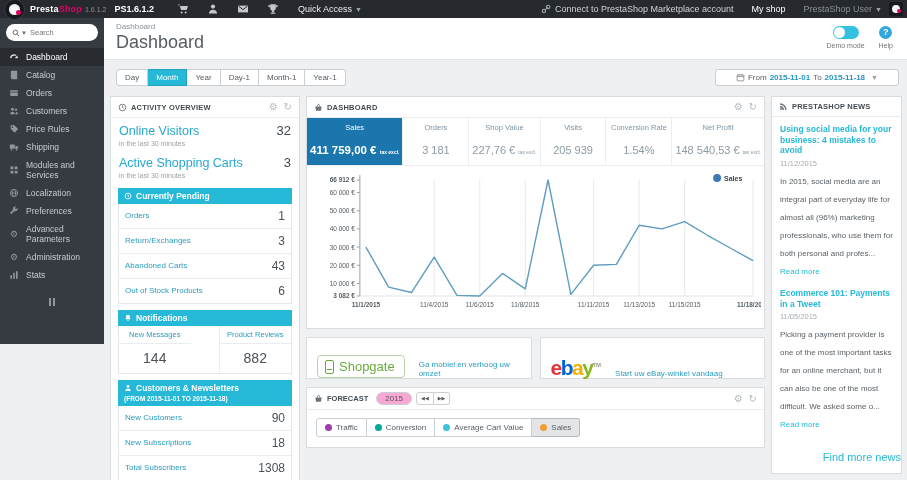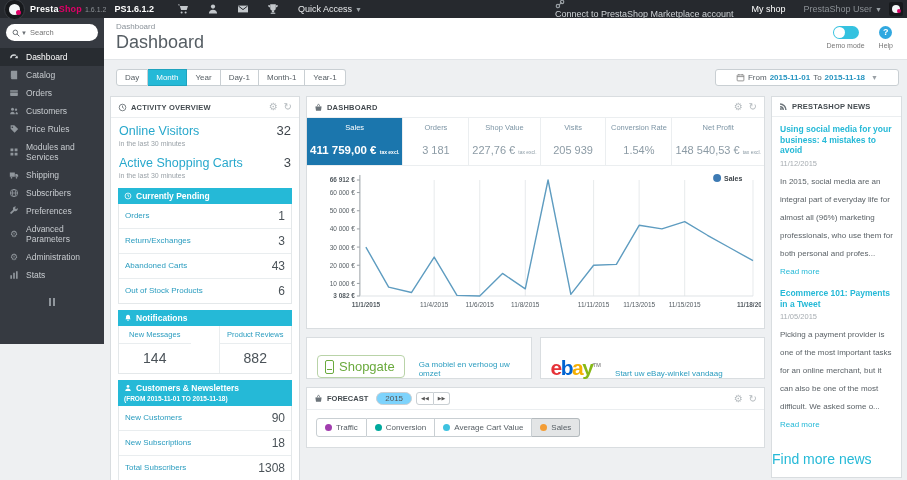--- a/index.html
+++ b/index.html
@@ -16,21 +16,21 @@
   .ps-logo .face::after { content:""; position:absolute; right:-1px; bottom:0; width:5px; height:5px;
     border-radius:50%; background:#df0067; }
   .brand { font-weight:bold; color:#fff; margin-right:3px; letter-spacing:.2px; }
   .brand .pink { color:#df0067; }
   .brand-ver { color:#8b9095; font-size:7px; margin-right:8px; }
   .shop-ver { color:#fff; font-weight:bold; margin-right:14px; }
   .tb-ico { width:12px; height:12px; margin:0 9px; color:#c3c7cb; }
   .qa { margin-left:10px; color:#e8eaec; }
   .caret { font-size:7px; color:#9aa0a5; margin-left:3px; }
   .tb-right { margin-left:auto; display:flex; align-items:center; }
-  .tb-right .mk { display:flex; align-items:flex-start; color:#cfd3d6; margin-right:18px;flex-direction:column; }
+  .tb-right .mk { display:flex; align-items:flex-end; color:#cfd3d6; margin-right:18px; }
   .tb-right .mk svg { width:10px; height:10px; margin-right:4px; color:#9aa0a5; }
   .tb-right .myshop { color:#fff; margin-right:18px; }
   .tb-right .user { color:#8b9095; }
   .avatar { width:14px; height:14px; border-radius:2px; background:#17191c; margin:0 4px 0 7px;
     display:flex; align-items:center; justify-content:center; }
   .avatar .face { width:8px; height:8px; border-radius:50%; background:#f4f6f7; position:relative; }
   .avatar .face::after { content:""; position:absolute; right:-1px; bottom:0; width:4px; height:4px;
     border-radius:50%; background:#df0067; }
 
   
@@ -131,21 +131,21 @@
   .sg-phone::after { content:""; position:absolute; left:1px; top:1px; right:1px; bottom:3px; border-bottom:1px solid #6aaa3d; }
   .sg-name { font-size:13px; color:#6aaa3d; }
   .banner .blink { font-size:8px; color:#2a9cbf; margin-left:14px; cursor:pointer; }
   .ebay-logo { font-size:21px; font-weight:bold; letter-spacing:-1.5px; line-height:1; }
   .ebay-logo sup { font-size:6px; color:#999; letter-spacing:0; }
 
   
   .fc-hd { display:flex; align-items:center; padding:4px 7px; border-bottom:1px solid #ebeef0; }
   .fc-hd svg { width:9px; height:9px; margin-right:4px; color:#6d757b; }
   .fc-hd .t { font-size:7.5px; font-weight:bold; color:#444b50; }
-  .pill { border:1px solid #c9cfd3; border-radius:8px; background:#7dd3fc; font-size:8px; color:#555;
+  .pill { border:1px solid #c9cfd3; border-radius:8px; background:#f9a8d4; font-size:8px; color:#555;
     padding:1px 8px; margin-left:8px; }
   .fc-nav { display:flex; margin-left:4px; }
   .fc-nav .nbtn { border:1px solid #c9cfd3; background:#fff; font-size:5px; color:#555; padding:2px 4px; cursor:pointer; line-height:7px; }
   .fc-nav .nbtn:first-child { border-radius:3px 0 0 3px; }
   .fc-nav .nbtn:last-child { border-left:0; border-radius:0 3px 3px 0; }
   .fc-hd .sp { margin-left:auto; display:flex; gap:6px; }
   .fc-hd .hico { color:#b4babe; font-size:10px; line-height:10px; }
   .series-btns { display:flex; padding:8px 9px 10px 9px; }
   .sbtn { display:flex; align-items:center; gap:4px; background:#fff; border:1px solid #c9cfd3; border-left-width:0;
     font-size:8px; color:#555d63; padding:4px 8px; cursor:pointer; }
@@ -154,21 +154,21 @@
   .sbtn.active { background:#e3e5e6; border-color:#b4babe; }
   .dot { width:7px; height:7px; border-radius:50%; flex:none; }
 
   
   .news-body { padding:7px 8px 4px 8px; }
   .article { margin-bottom:10px; }
   .article .ttl { font-size:8.5px; font-weight:bold; color:#25b9d7; line-height:1.25; cursor:pointer; }
   .article .dt { font-size:7.5px; color:#a7adb2; margin:3px 0 2px 0; }
   .article .ex { font-size:8px; color:#5b6267; line-height:1.35; }
   .article .rm { font-size:8px; color:#25b9d7; cursor:pointer; }
-  .more-news { text-align:left; font-size:14px; color:#25b9d7; padding:6px 0 10px 0; cursor:pointer; }
+  .more-news { text-align:right; font-size:11px; color:#25b9d7; padding:6px 0 10px 0; cursor:pointer; }
 
   .chart-wrap { padding:2px 3px 0 3px; }
 </style>
 </head>
 <body>
 
 <div class="topbar">
   <div class="ps-logo">
       <div class="face"></div>
     </div>
@@ -248,39 +248,39 @@
       <span>Customers</span>
     </div>
     <div class="nav-item">
       <svg viewBox="0 0 12 12" fill="currentColor">
           <path d="M6.3 1.4 11 6.1l-4.3 4.3L2 5.7V1.4zM4 2.9a1 1 0 1 0 0 2 1 1 0 0 0 0-2z"></path>
         </svg>
       <span>Price Rules</span>
     </div>
     <div class="nav-item">
       <svg viewBox="0 0 12 12" fill="currentColor">
-          <path d="M1.8 1.8h3.4v3.4H1.8zM6.8 1.8h3.4v3.4H6.8zM1.8 6.8h3.4v3.4H1.8zM6.8 6.8h3.4v3.4H6.8z"></path>
-        </svg>
-      <span>Modules and Services</span>
-    </div>
-    <div class="nav-item">
-      <svg viewBox="0 0 12 12" fill="currentColor">
           <path d="M1 3h6v5H1zM7.6 4.8h2.2l1.2 1.6V8H7.6z"></path>
           <circle cx="3" cy="9.4" r="1"></circle>
           <circle cx="9" cy="9.4" r="1"></circle>
         </svg>
       <span>Shipping</span>
+    </div>
+    <div class="nav-item">
+      <svg viewBox="0 0 12 12" fill="currentColor">
+          <path d="M1.8 1.8h3.4v3.4H1.8zM6.8 1.8h3.4v3.4H6.8zM1.8 6.8h3.4v3.4H1.8zM6.8 6.8h3.4v3.4H6.8z"></path>
+        </svg>
+      <span>Modules and Services</span>
     </div>
     <div class="nav-item">
       <svg viewBox="0 0 12 12" fill="none" stroke="currentColor" stroke-width="1">
           <circle cx="6" cy="6" r="4.4"></circle>
           <ellipse cx="6" cy="6" rx="2" ry="4.4"></ellipse>
           <path d="M1.6 6h8.8"></path>
         </svg>
-      <span>Subscribers</span>
+      <span>Localization</span>
     </div>
     <div class="nav-item">
       <svg viewBox="0 0 12 12" fill="currentColor">
           <path d="M10.2 2.3A2.7 2.7 0 0 1 6.6 5.9L3.4 9.1a1.1 1.1 0 0 1-1.6-1.6L5 4.4A2.7 2.7 0 0 1 8.6.8L7 2.4l1.5 1.5z"></path>
         </svg>
       <span>Preferences</span>
     </div>
     <div class="nav-item">
       <span class="gch">⚙</span>
       <span>Advanced Parameters</span>

